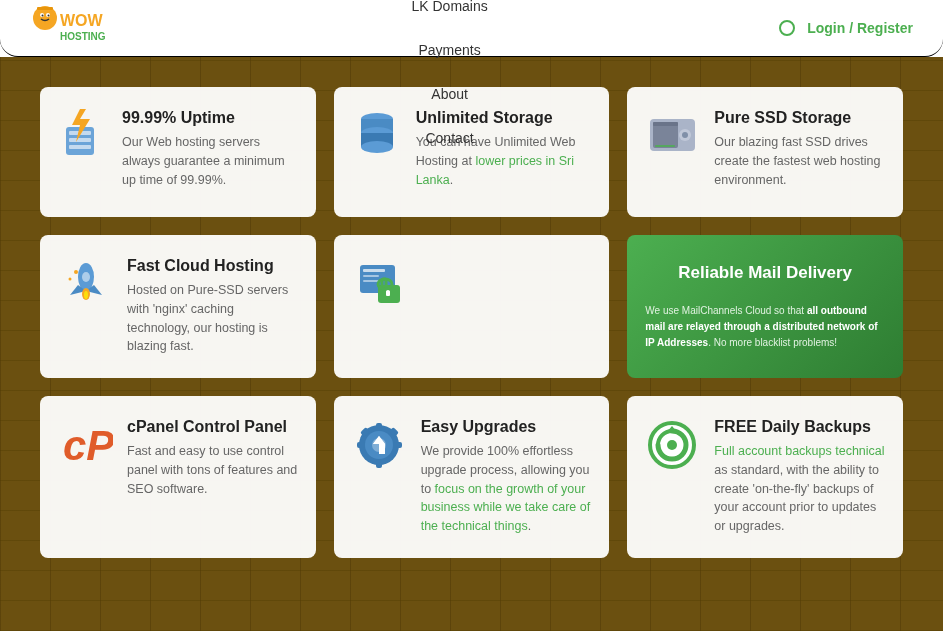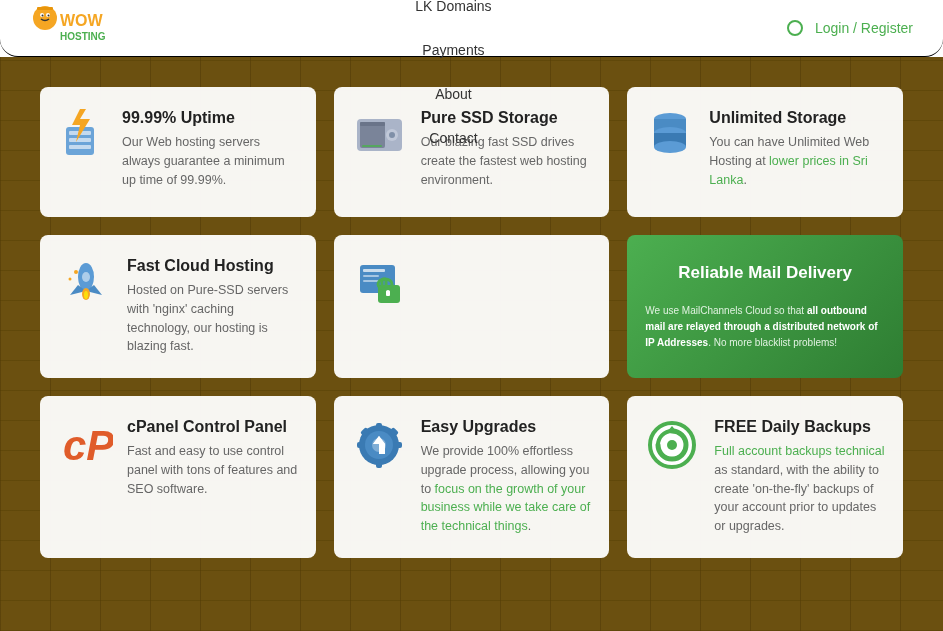--- a/index.html
+++ b/index.html
@@ -38,21 +38,21 @@
       display: flex;
       align-items: center;
       gap: 3px;
     }
     .login-btn {
       display: flex;
       align-items: flex-end;
       gap: 12px;
       color: #4CAF50;
       font-size: 14px;
-      font-weight: 400;
+      font-weight: 700;
       text-decoration: none;
     }
     .login-btn .globe-icon {
       width: 16px;
       height: 16px;
       border: 2px solid #4CAF50;
       border-radius: 50%;
       display: inline-block;
     }
 
@@ -231,54 +231,54 @@
           <polygon points="22,2 14,18 22,18 18,35 32,12 22,12 28,2" fill="#f5a623"></polygon>
         </svg>
       </div>
       <div class="card-content">
         <div class="card-title">99.99% Uptime</div>
         <div class="card-desc">Our Web hosting servers always guarantee a minimum up time of 99.99%.</div>
       </div>
     </div>
 
     <div class="card">
+      <div class="card-icon icon-storage">
+        <svg width="50" height="55" viewBox="0 0 50 55">
+
+          <ellipse cx="25" cy="12" rx="16" ry="6" fill="#5b9bd5"></ellipse>
+          <rect x="9" y="12" width="32" height="14" fill="#4a8bc4"></rect>
+          <ellipse cx="25" cy="26" rx="16" ry="6" fill="#5b9bd5"></ellipse>
+          <rect x="9" y="26" width="32" height="14" fill="#3a7ab3"></rect>
+          <ellipse cx="25" cy="40" rx="16" ry="6" fill="#5b9bd5"></ellipse>
+        </svg>
+      </div>
+      <div class="card-content">
+        <div class="card-title">Unlimited Storage</div>
+        <div class="card-desc">
+          You can have Unlimited Web Hosting at <span class="highlight">lower prices in Sri Lanka</span>.
+        </div>
+      </div>
+    </div>
+
+    <div class="card">
       <div class="card-icon icon-ssd">
         <svg width="55" height="55" viewBox="0 0 55 55">
 
           <rect x="5" y="10" width="45" height="32" rx="4" fill="#aab4c8"></rect>
           <rect x="8" y="13" width="25" height="26" rx="2" fill="#7a8499"></rect>
           <rect x="8" y="13" width="25" height="4" rx="1" fill="#6a7489"></rect>
           <circle cx="40" cy="26" r="6" fill="#c0c8d8"></circle>
           <circle cx="40" cy="26" r="3" fill="#8090a8"></circle>
 
           <rect x="10" y="36" width="20" height="2" rx="1" fill="#4CAF50" opacity="0.8"></rect>
         </svg>
       </div>
       <div class="card-content">
         <div class="card-title">Pure SSD Storage</div>
         <div class="card-desc">Our blazing fast SSD drives create the fastest web hosting environment.</div>
-      </div>
-    </div>
-
-    <div class="card">
-      <div class="card-icon icon-storage">
-        <svg width="50" height="55" viewBox="0 0 50 55">
-
-          <ellipse cx="25" cy="12" rx="16" ry="6" fill="#5b9bd5"></ellipse>
-          <rect x="9" y="12" width="32" height="14" fill="#4a8bc4"></rect>
-          <ellipse cx="25" cy="26" rx="16" ry="6" fill="#5b9bd5"></ellipse>
-          <rect x="9" y="26" width="32" height="14" fill="#3a7ab3"></rect>
-          <ellipse cx="25" cy="40" rx="16" ry="6" fill="#5b9bd5"></ellipse>
-        </svg>
-      </div>
-      <div class="card-content">
-        <div class="card-title">Unlimited Storage</div>
-        <div class="card-desc">
-          You can have Unlimited Web Hosting at <span class="highlight">lower prices in Sri Lanka</span>.
-        </div>
       </div>
     </div>
 
     <div class="card">
       <div class="card-icon icon-cloud">
         <svg width="55" height="55" viewBox="0 0 55 55">
 
           <ellipse cx="28" cy="20" rx="8" ry="14" fill="#5b9bd5"></ellipse>
           <polygon points="20,28 12,38 28,34" fill="#4a8bc4"></polygon>
           <polygon points="36,28 44,38 28,34" fill="#4a8bc4"></polygon>

